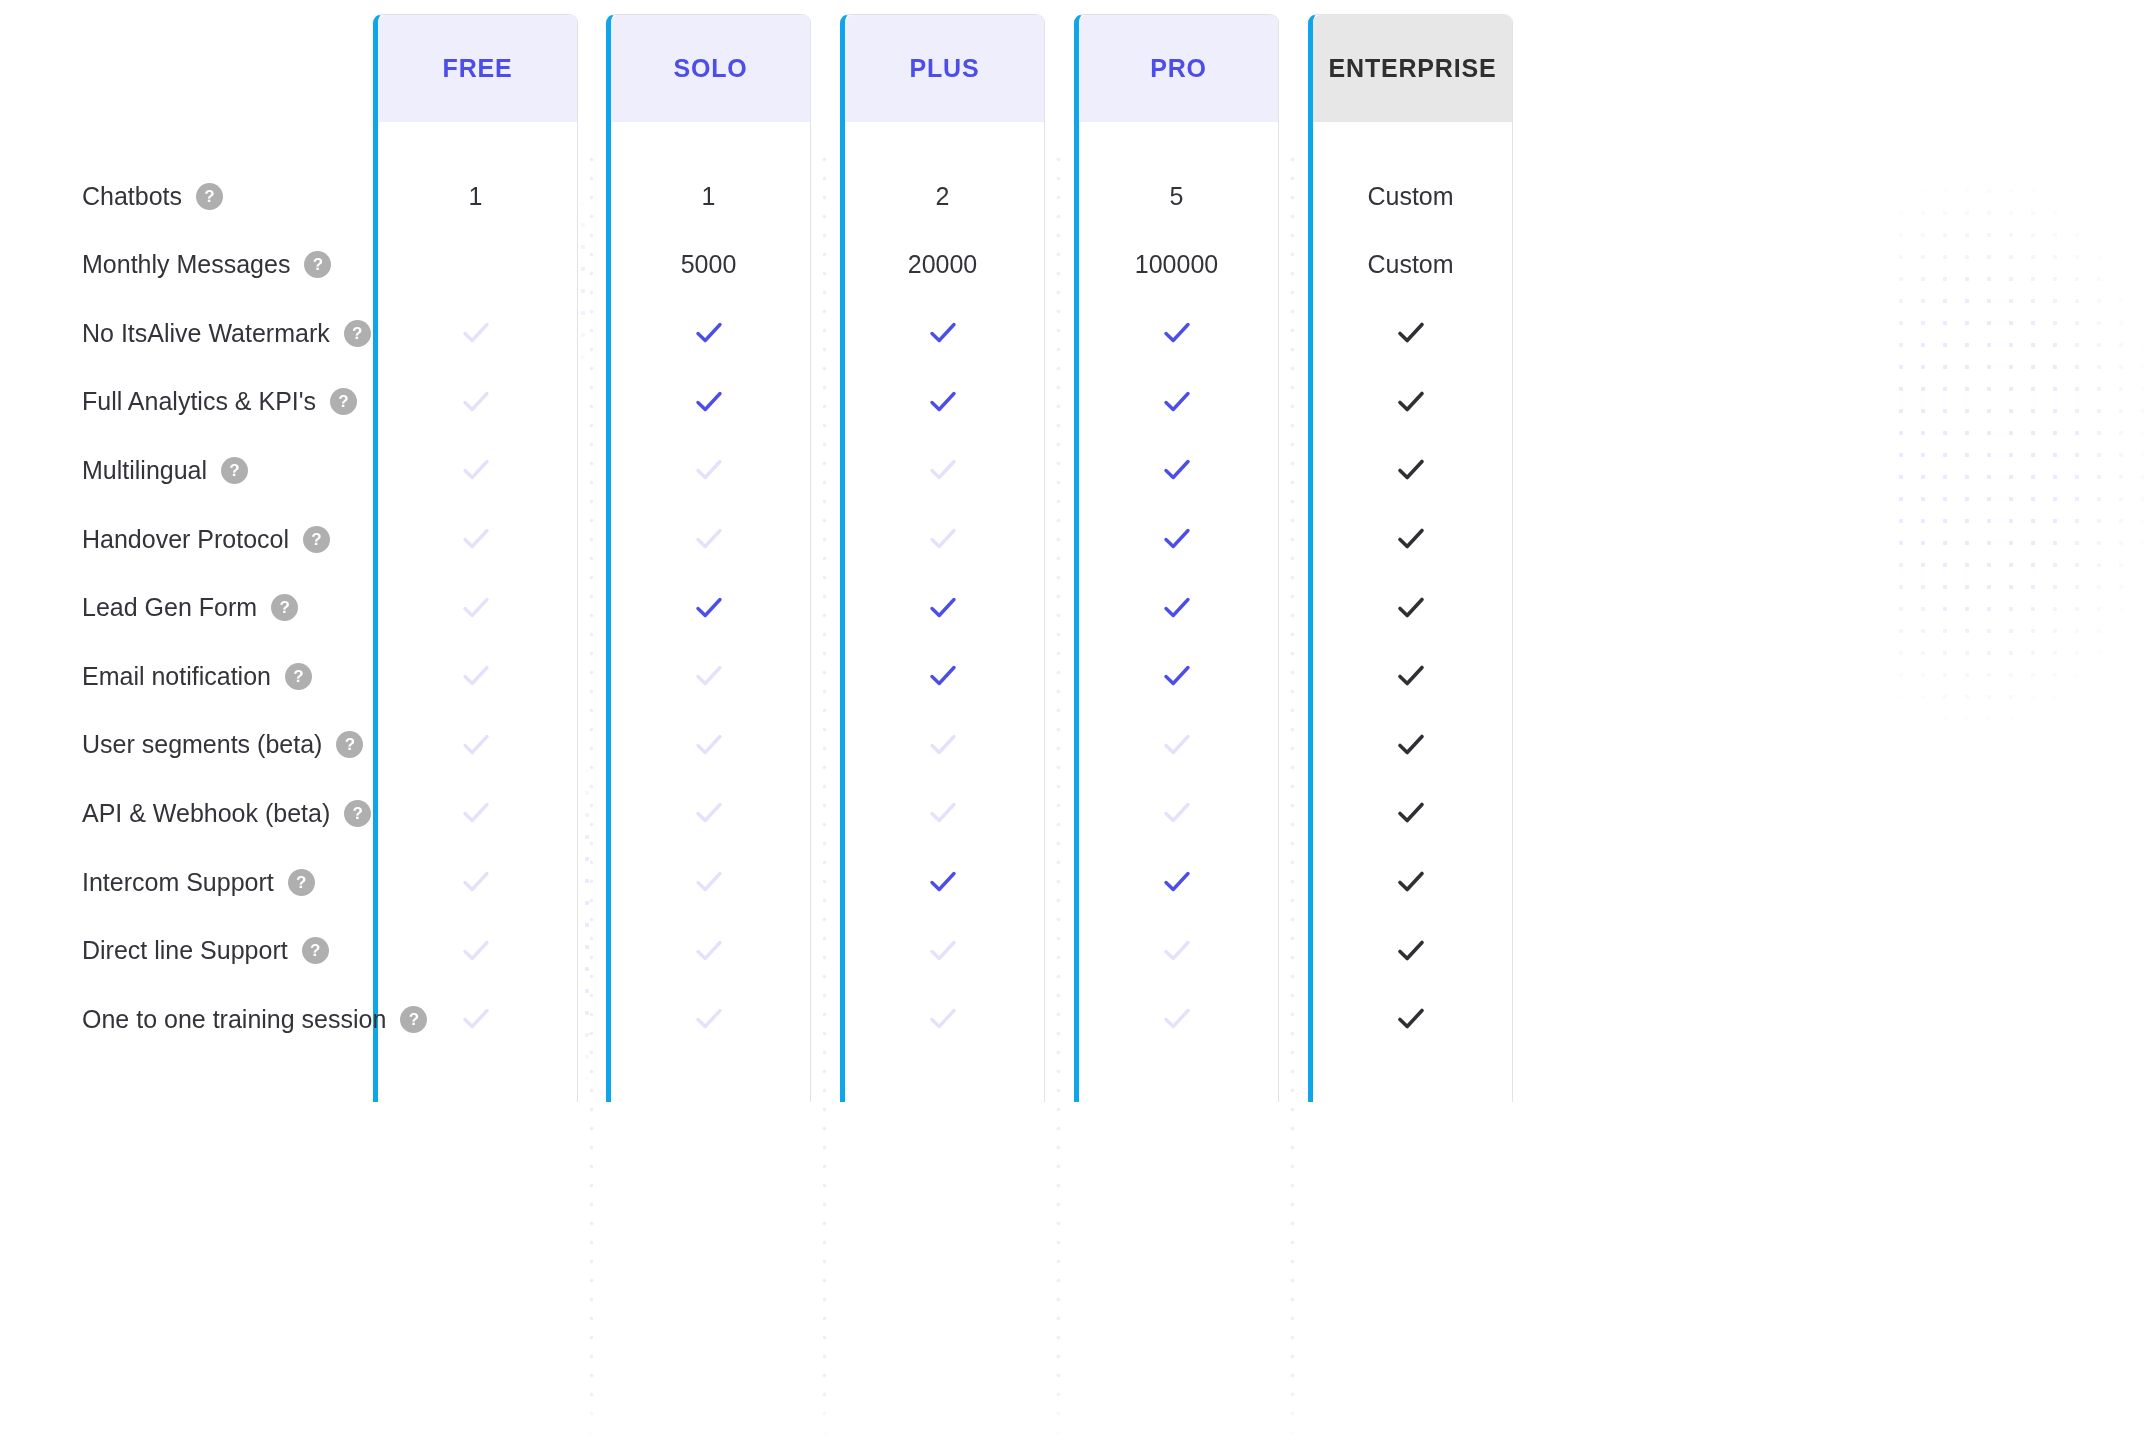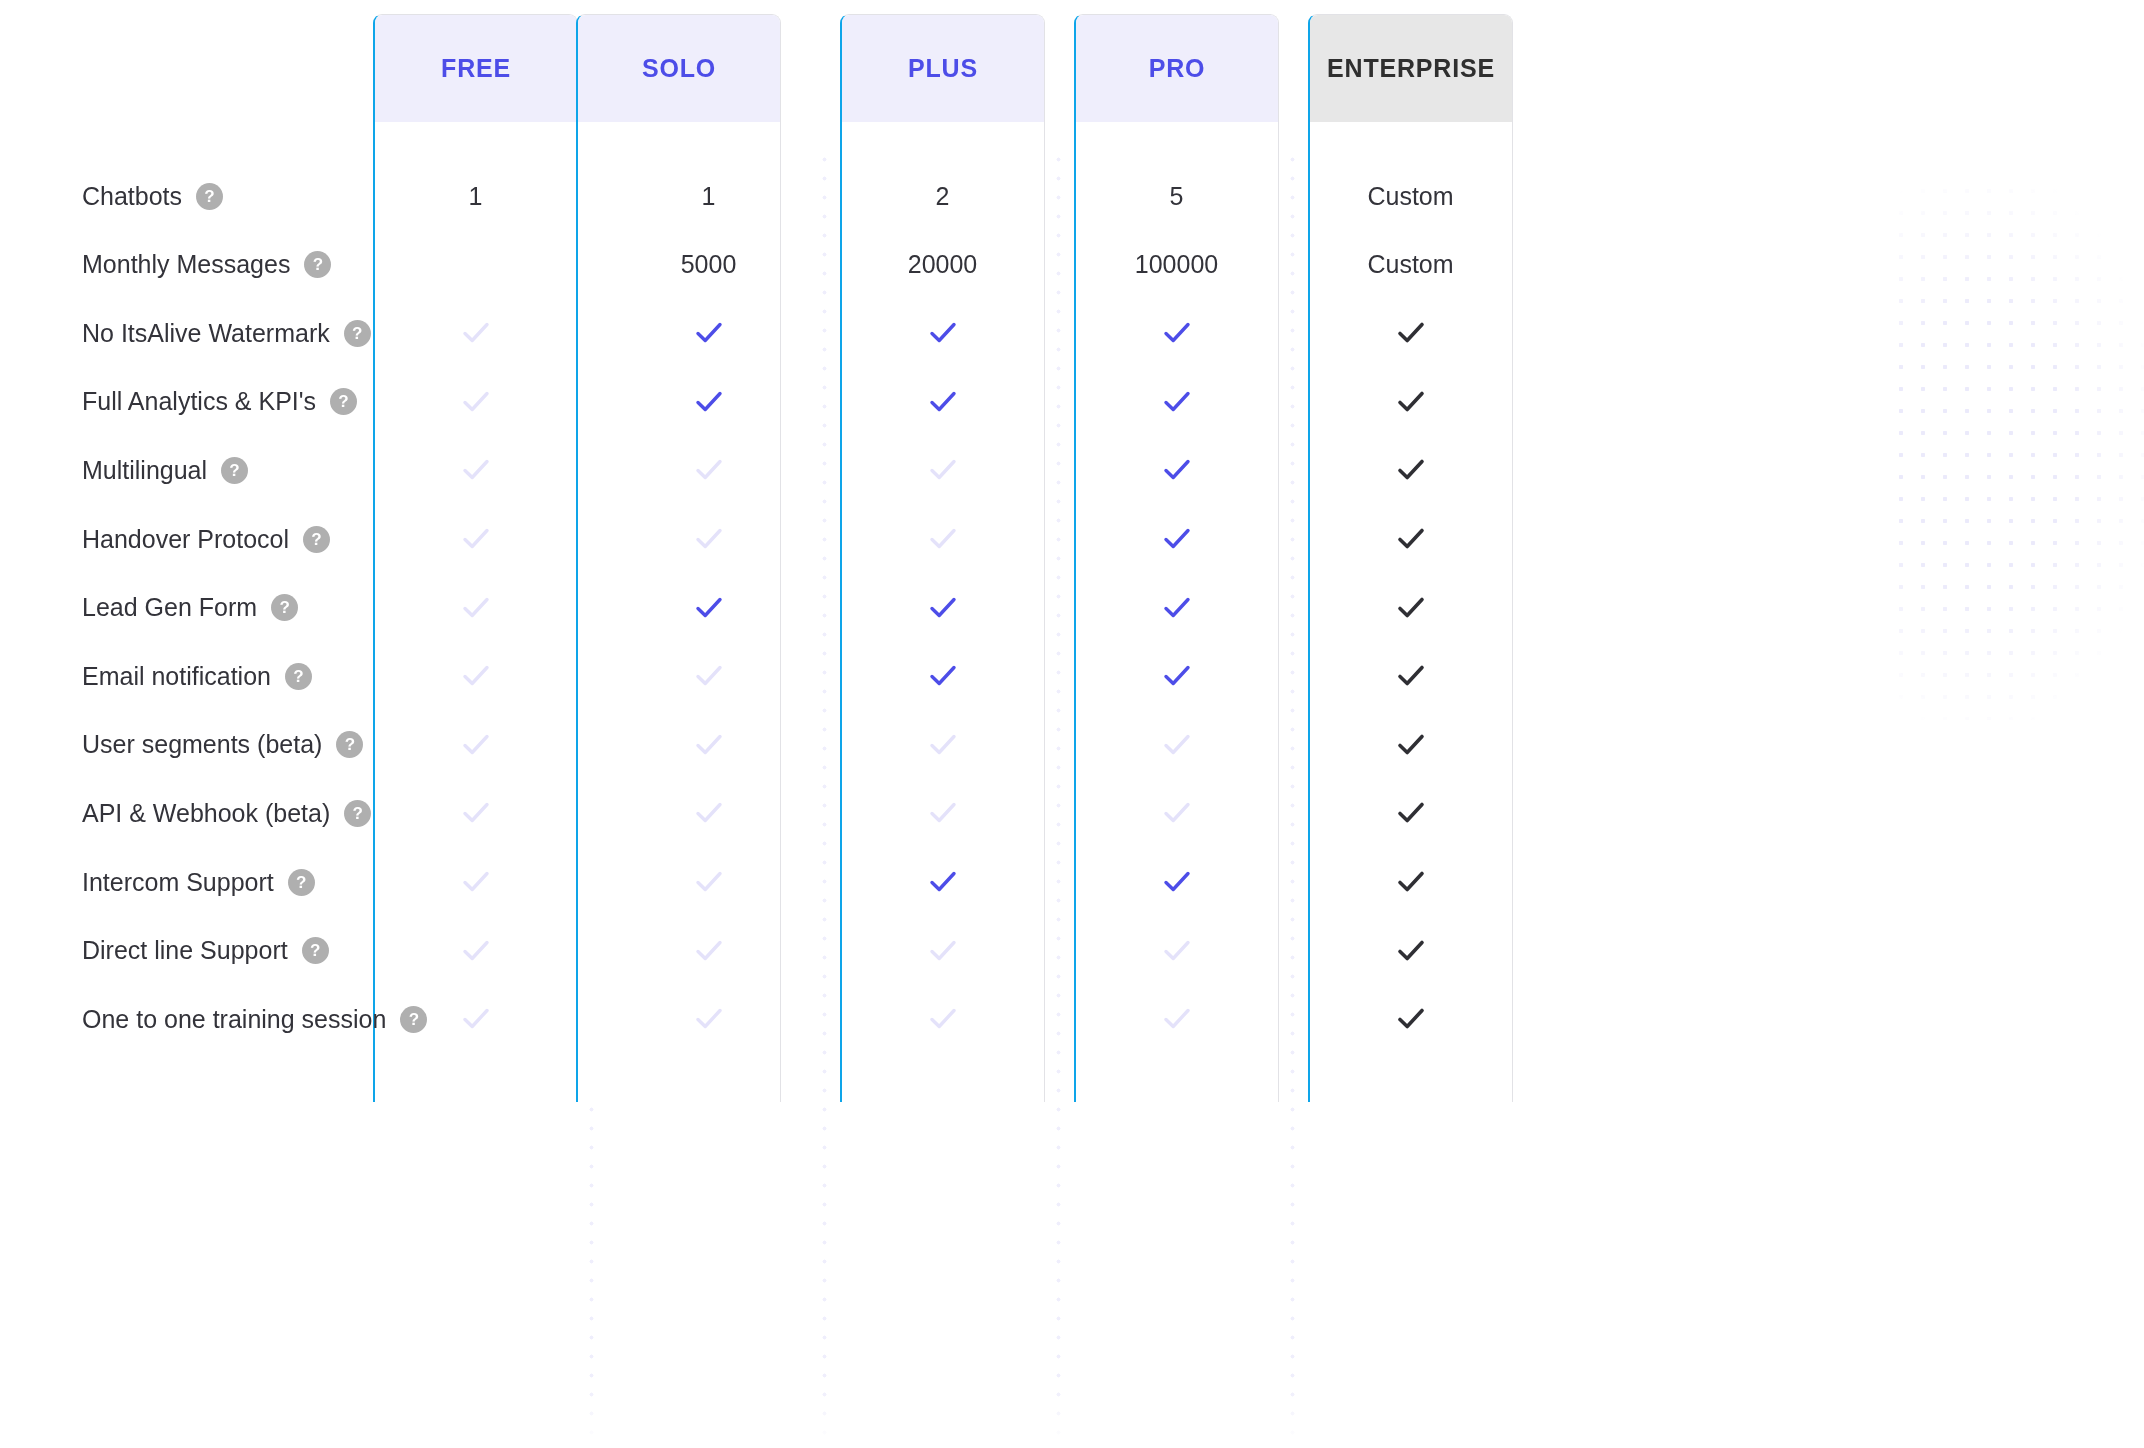--- a/index.html
+++ b/index.html
@@ -57,21 +57,21 @@
     z-index: 2;
   }
 
   
   .col-card {
     position: absolute;
     top: 14px;
     width: 205px;
     height: 1088px;
     background: #ffffff;
-    border-left: 2px solid #0ea5e9;
+    border-left: 5px solid #0ea5e9;
     border-right: 1px solid #e2e2e6;
     border-top: 1px solid #e2e2e6;
     border-radius: 9px 9px 0 0;
     z-index: 1;
   }
 
   .col-head {
     position: absolute;
     top: 0; left: 0; right: 0;
     height: 107px;
@@ -180,21 +180,21 @@
     <div class="dots-gap" style="left: 1046px; width: 27px;"></div>
     <div class="dots-gap" style="left: 1280px; width: 27px;"></div>
   </div>
 
 <div id="table">
     <div class="col-card" style="left: 373px;">
       <div class="col-head">
         <span>FREE</span>
       </div>
     </div>
-    <div class="col-card" style="left: 576px; padding-left: 15px;">
+    <div class="col-card" style="left: 606px; padding-left: 15px;">
       <div class="col-head">
         <span>SOLO</span>
       </div>
     </div>
     <div class="col-card" style="left: 840px;">
       <div class="col-head">
         <span>PLUS</span>
       </div>
     </div>
     <div class="col-card" style="left: 1074px; padding-left: 13px;">

